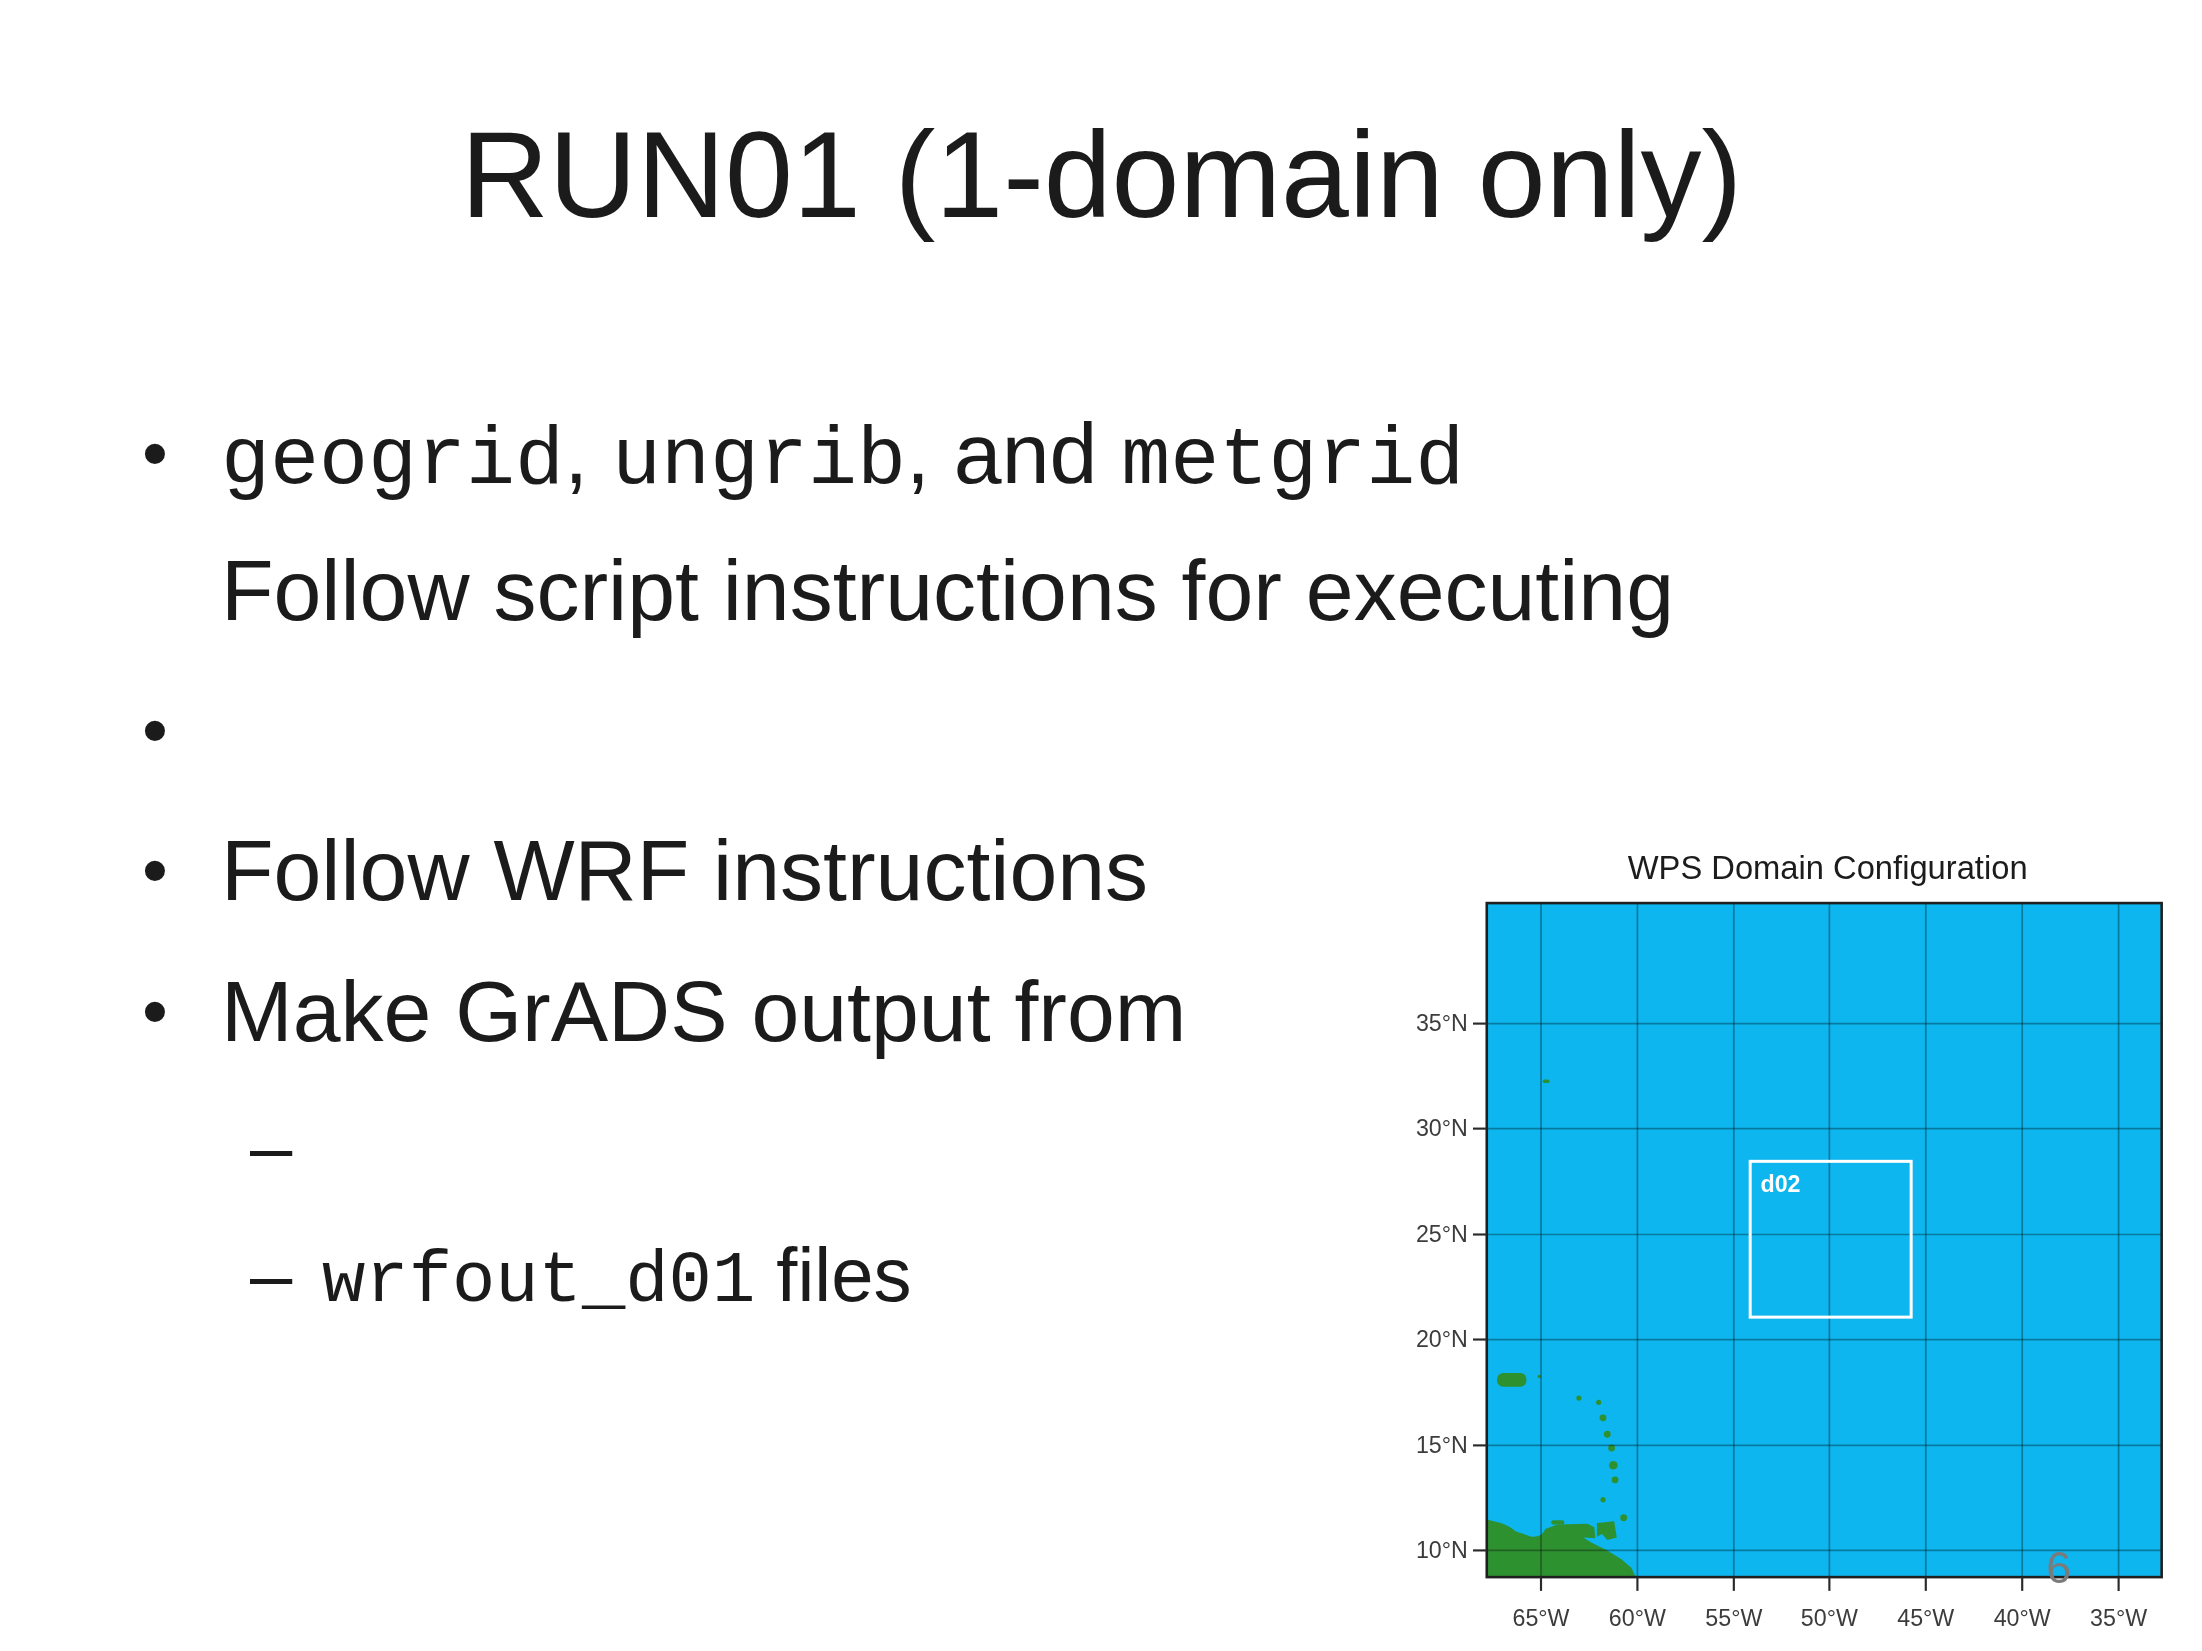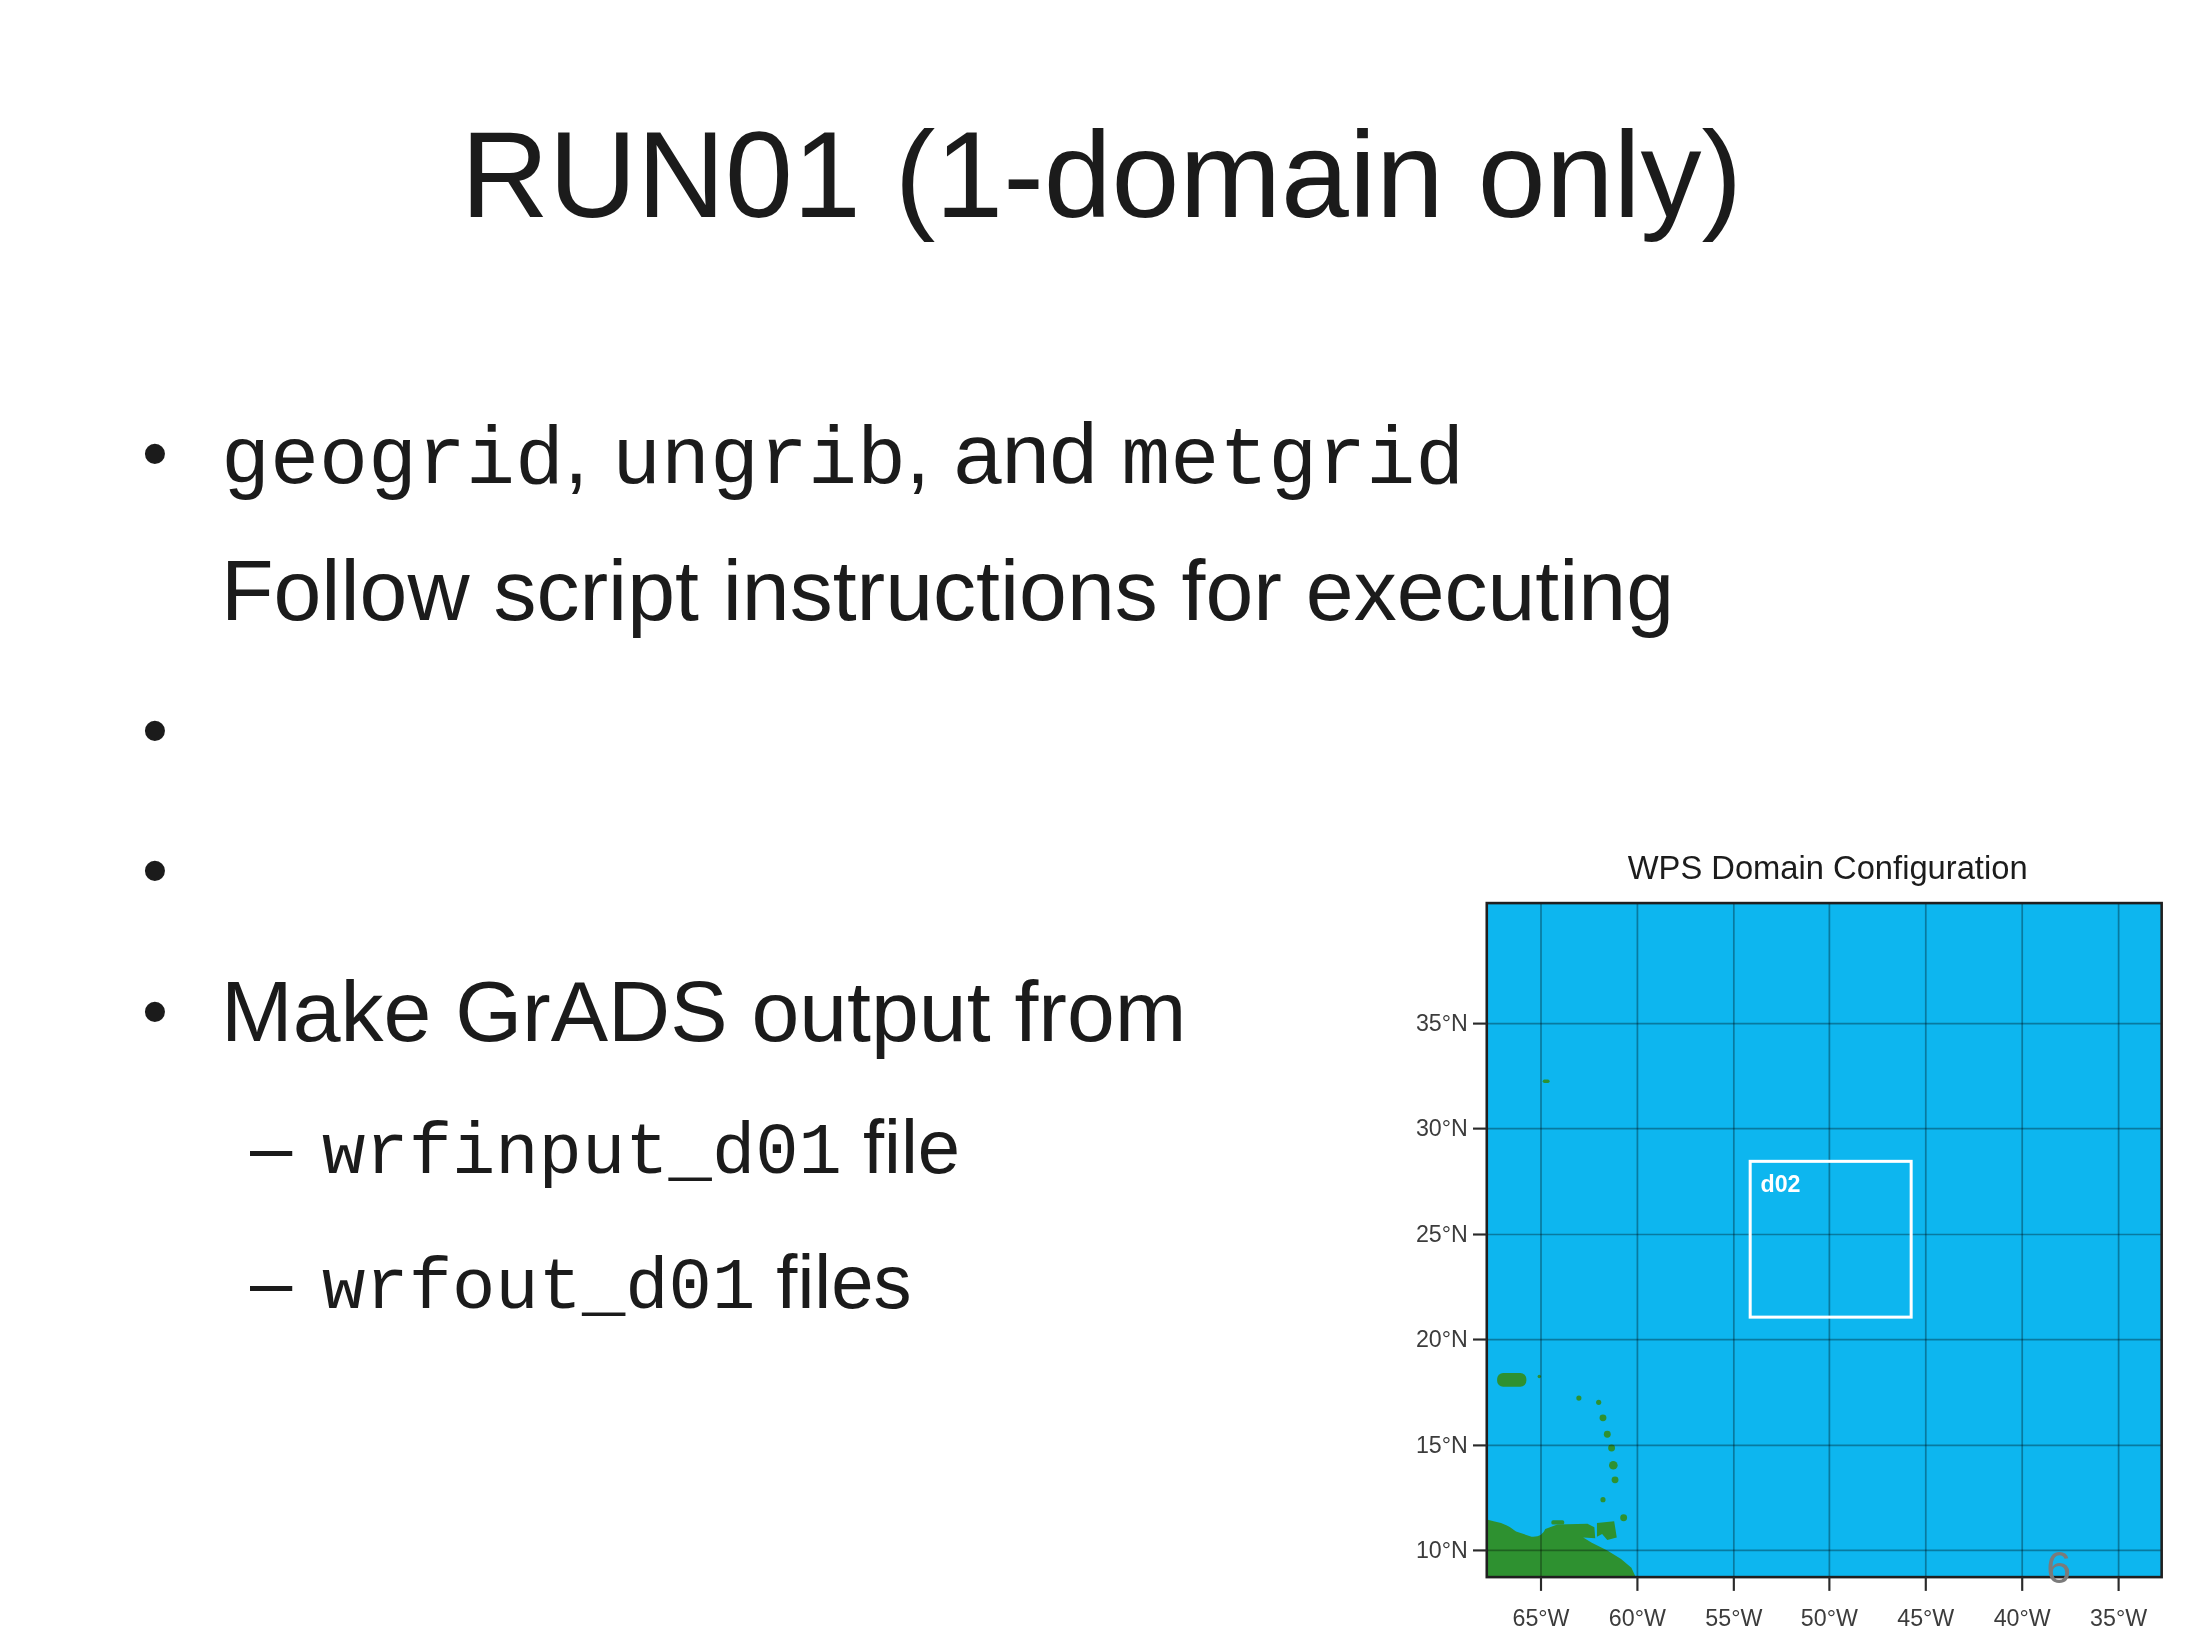--- a/index.html
+++ b/index.html
@@ -57,33 +57,35 @@
         <div class="line"><span>Follow script instructions for executing</span></div>
       </div>
     </div>
 
     <div class="bullet">
       <span class="marker">•</span>
     </div>
 
     <div class="bullet">
       <span class="marker">•</span>
+      <div class="btext">
+        <div class="line"><span>Follow WRF instructions</span></div>
+      </div>
     </div>
 
     <div class="bullet">
       <span class="marker">•</span>
       <div class="btext">
         <div class="line"><span>Make GrADS output from</span></div>
       </div>
     </div>
 
     <div class="subs">
       <div class="sub">
         <span class="marker">–</span>
-        <div class="line"><span class="mono">wrfinput_d01</span><span> file</span></div>
       </div>
       <div class="sub">
         <span class="marker">–</span>
         <div class="line"><span class="mono">wrfout_d01</span><span> files</span></div>
       </div>
     </div>
 
   </div>
 
   <div class="map-wrap">

